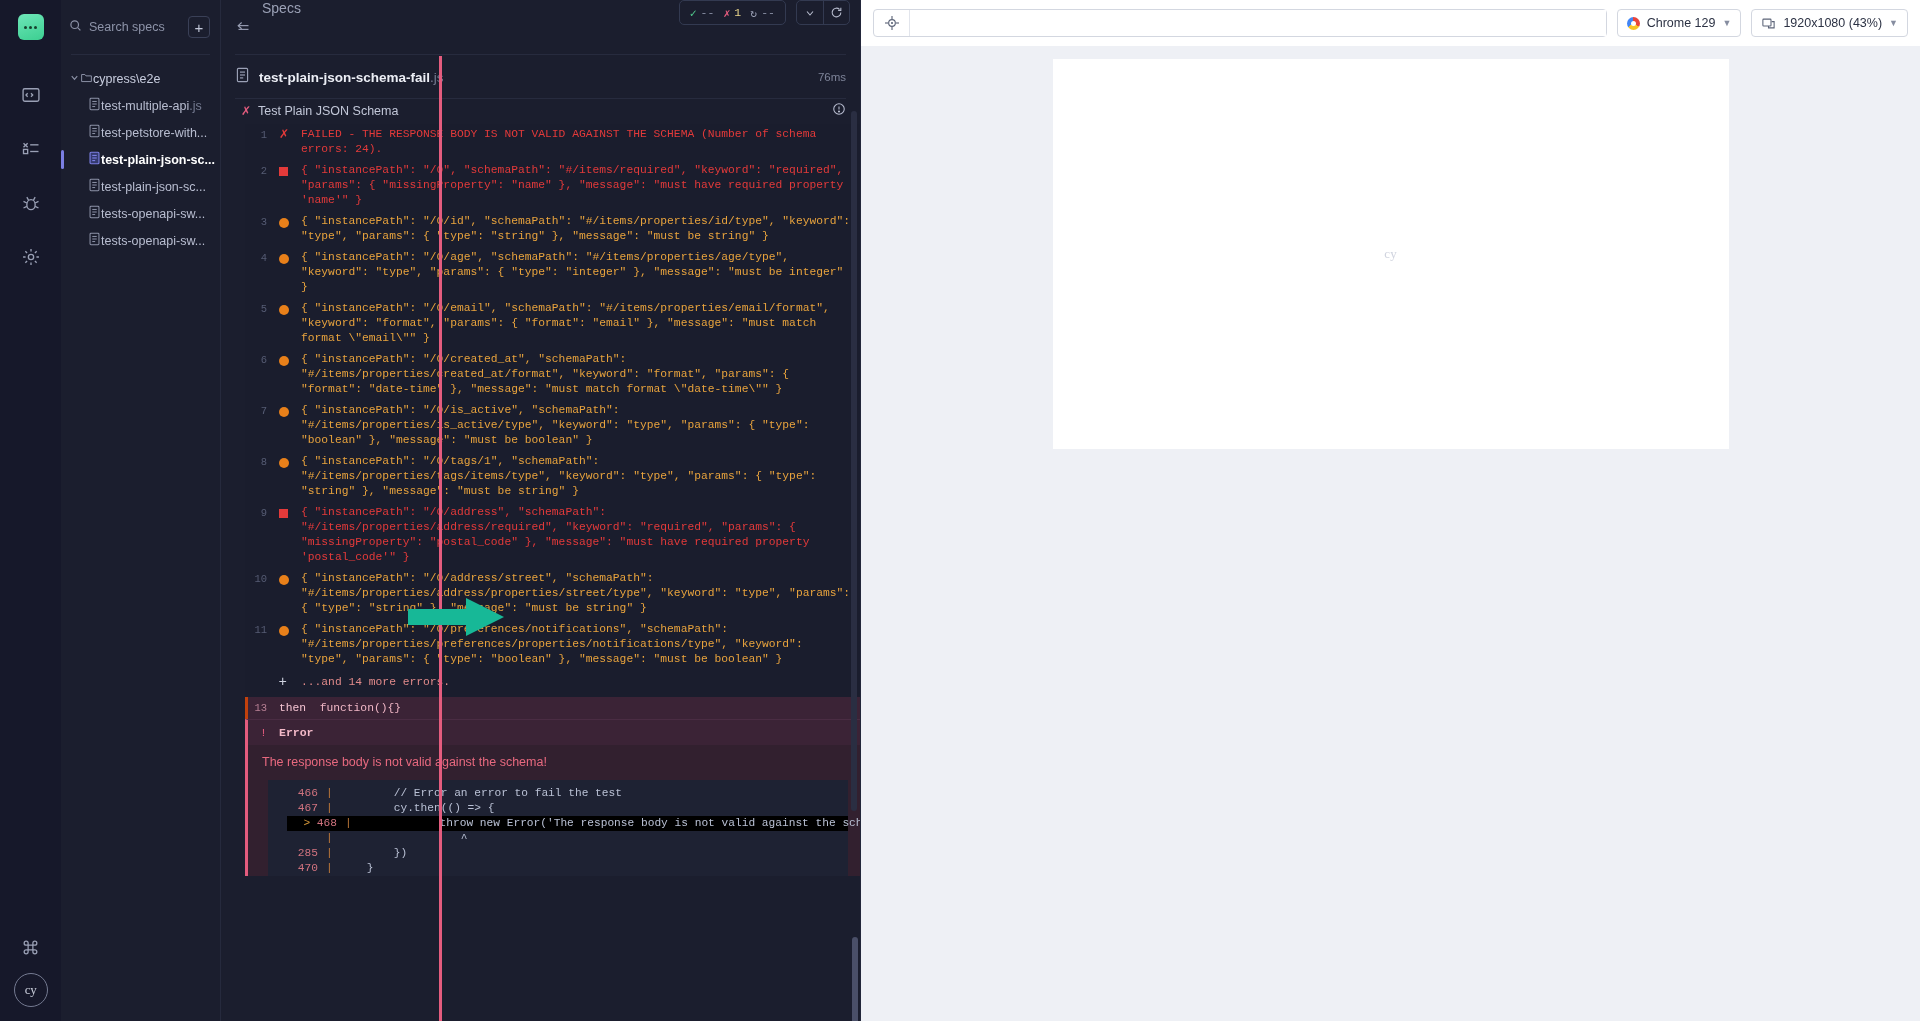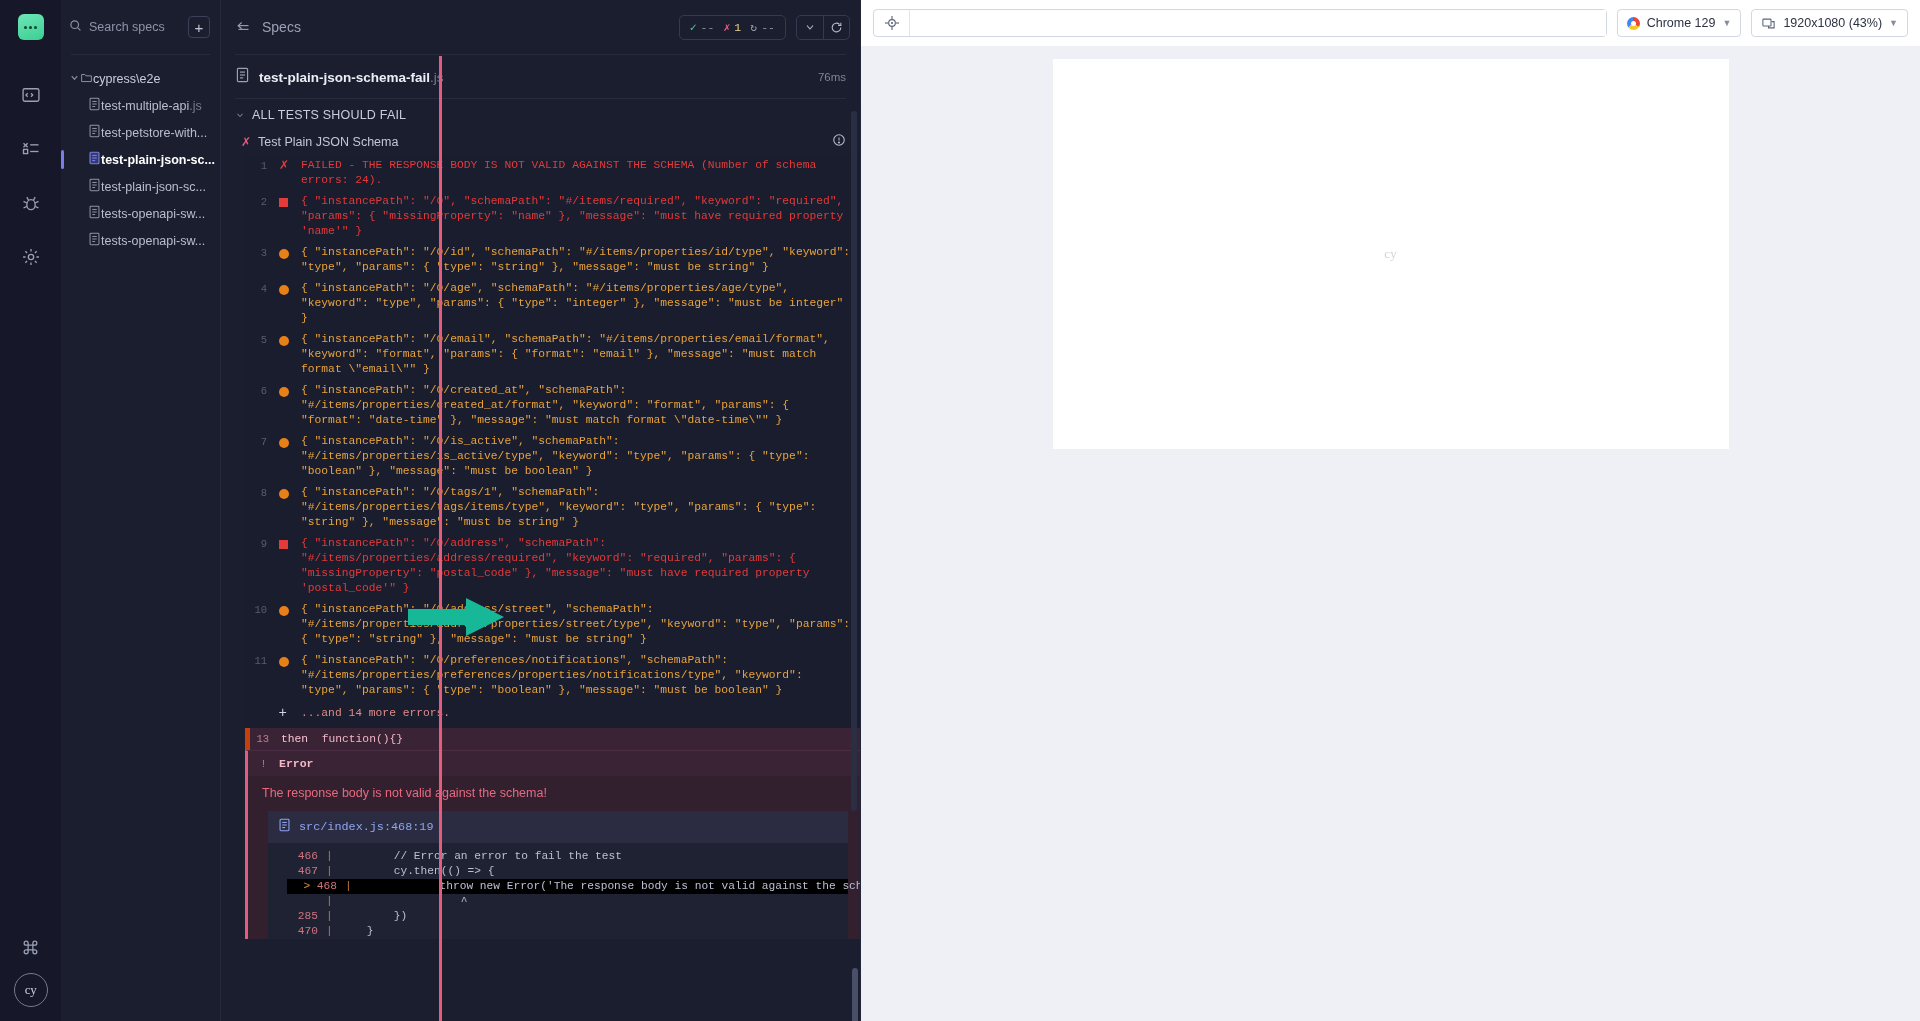--- a/index.html
+++ b/index.html
@@ -70,21 +70,21 @@
   .chev { color:#8d93a8; flex:0 0 auto; }
   .fname-ext { color:#767c92; font-weight:normal; }
   .file-ico { flex:0 0 auto; }
 
   
   .reporter {
     width: 640px; flex: 0 0 640px; background:#1b1e2e; position:relative;
     display:flex; flex-direction:column; border-right:1px solid #22263a;
   }
   .rep-head {
-    height:54px; display:flex; align-items:center; padding:0 10px 0 14px; gap:10px;
+    height:54px; display:flex; padding:0 10px 0 14px; gap:10px;
   }
   .rep-head .back { color:#9ba1b6; display:flex; align-items:center; cursor:pointer;}
   .rep-head .title { color:#9ba1b6; font-size:14px; }
   .rep-head .spacer { flex:1; }
   .stats {
     display:flex; align-items:center; gap:9px; border:1px solid #333a51;
     border-radius:5px; padding:4px 10px; height:25px; font-size:11.5px;
     font-family:"Liberation Mono", monospace;
   }
   .stat { display:flex; align-items:center; gap:4px; }
@@ -132,21 +132,21 @@
   .sq { width:9px;height:9px;background:#e33a3a;display:block;margin-top:3px;}
   .ci { width:10px;height:10px;border-radius:50%;background:#e8801a;display:block;margin-top:3px;}
   .xm { color:#e33a3a; font-size:12px; line-height:12px; font-family:"Liberation Sans",sans-serif;}
   .t-red { color:#e33a3a; }
   .t-orange { color:#e8a33d; }
   .plusline { display:flex; align-items:flex-start; padding:5px 0 7px 0; }
   .plusline .pl { flex:0 0 56px; text-align:right; padding-right:14px; color:#cfd3e0; font-size:14px; line-height:14px;}
   .plusline .pt { color:#e08a8a; font-size:11.3px; }
 
   .then-line {
-    background:#3b2336; border-left:5px solid #c2410c; margin-left:24px;
+    background:#3b2336; border-left:3px solid #c2410c; margin-left:24px;
     display:flex; padding:5px 0 5px 0; font-family:"Liberation Mono", monospace; font-size:11.3px;
   }
   .then-line .ln { flex:0 0 31px; text-align:right; color:#b98095; padding-right:12px; font-size:10.5px;}
   .then-line .txt { color:#f0b7c6; }
   .then-line .kw { color:#f5c4d2; }
 
   .err-head {
     background:#3b2336; border-left:3px solid #e45c7e; margin-left:24px;
     display:flex; align-items:center; padding:6px 0 6px 0; border-top:1px solid #4a2c43;
     font-family:"Liberation Mono", monospace; font-size:11.5px;
@@ -426,28 +426,20 @@
               <line x1="6.5" y1="15" x2="11" y2="15"></line>
           </svg>
         </span>
         <span class="spec-title"><span>test-plain-json-schema-fail</span><span class="ext">.js</span></span>
         <span class="spec-dur">76ms</span>
       </div>
 
       <div class="rep-sep"></div>
 
       <div class="suite">
-        <div class="suite-row">
-          <span class="chev">
-            <svg width="10" height="10" viewBox="0 0 24 24" fill="none" stroke="currentColor" stroke-width="2.4">
-                <polyline points="6,9 12,16 18,9"></polyline>
-              </svg>
-          </span>
-          <span class="suite-name">ALL TESTS SHOULD FAIL</span>
-        </div>
 
         <div class="test-row">
           <span class="fail-x">✗</span>
           <span class="test-name">Test Plain JSON Schema</span>
           <span class="warn-circle">
             <svg width="14" height="14" viewBox="0 0 24 24" fill="none" stroke="currentColor" stroke-width="1.8">
               <circle cx="12" cy="12" r="9"></circle>
                 <line x1="12" y1="7.5" x2="12" y2="13"></line>
                 <circle cx="12" cy="16.4" r="0.9" fill="currentColor"></circle>
             </svg>
@@ -558,31 +550,20 @@
       </div>
 
       <div class="err-head">
         <span class="bang">!</span>
         <span class="lbl">Error</span>
       </div>
 
       <div class="err-panel">
         <div class="err-msg">The response body is not valid against the schema!</div>
 
-        <div class="stack-file">
-          <span>
-            <svg width="13" height="14" viewBox="0 0 20 22" fill="none" stroke="#8ea5f0" stroke-width="1.7">
-              <rect x="3" y="2" width="14" height="18" rx="1.5"></rect>
-                <line x1="6.5" y1="7" x2="13.5" y2="7"></line>
-              <line x1="6.5" y1="11" x2="13.5" y2="11"></line>
-                <line x1="6.5" y1="15" x2="11" y2="15"></line>
-            </svg>
-          </span>
-          <span class="lnk">src/index.js:468:19</span>
-        </div>
 
         <div class="code">
           <div class="code-row">
             <span class="cl">466</span>
             <span class="gut">|</span>
             <span class="cc cm">        // Error an error to fail the test</span>
           </div>
           <div class="code-row">
             <span class="cl">467</span>
             <span class="gut">|</span>

